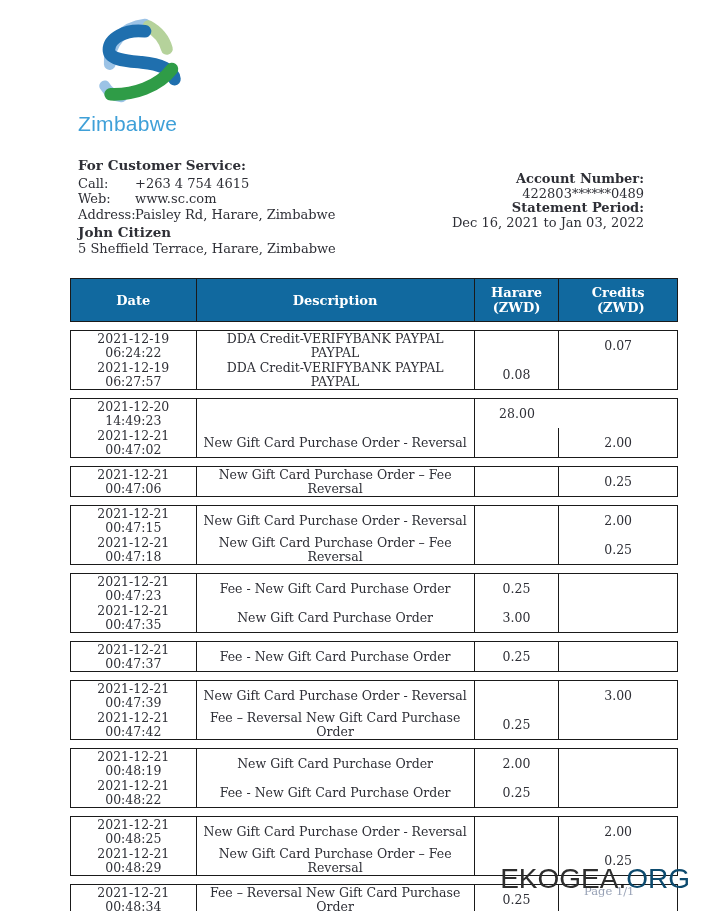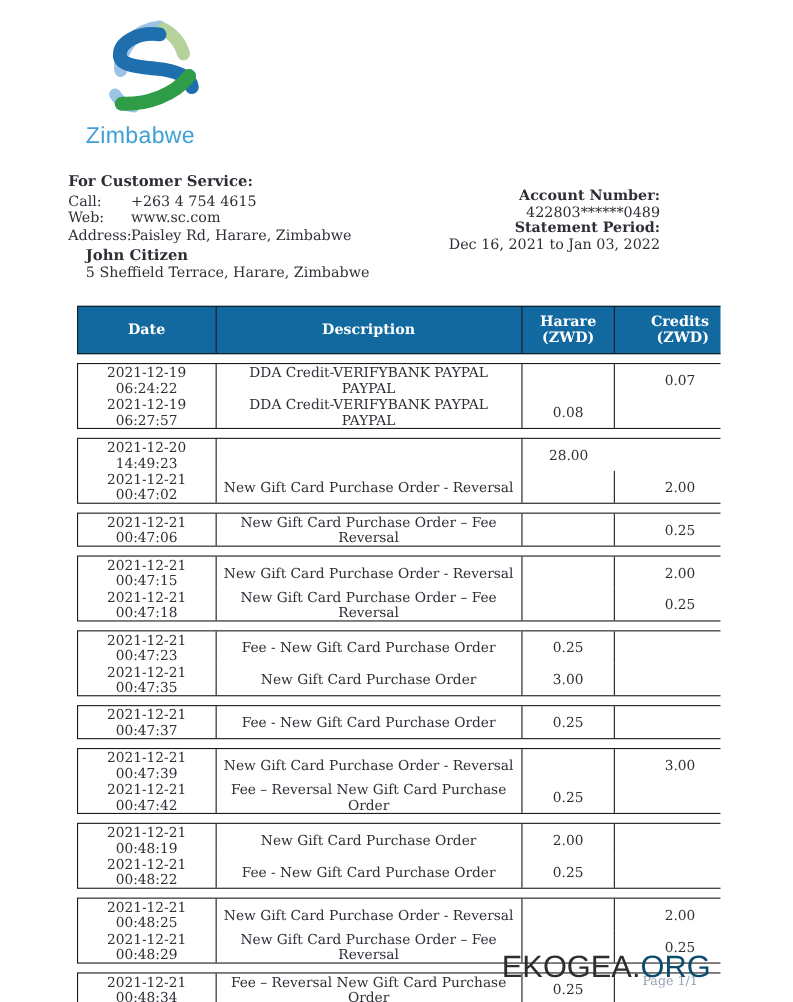--- a/index.html
+++ b/index.html
@@ -1,30 +1,30 @@
 <!DOCTYPE html>
 <html><head>
 <meta charset="utf-8">
 <style>
   html,body{margin:0;padding:0;background:#ffffff;}
   .page{
     position:relative;width:655px;height:911px;background:#ffffff;
-    font-family:"DejaVu Serif", serif;color:#2e2f36;overflow:hidden;
+    font-family:"DejaVu Serif", serif;color:#2e2f36;overflow:hidden;padding-left:44px;
   }
 
   
   .logo-block{position:absolute;left:78px;top:12px;width:130px;}
   .trustmark{display:block;width:84px;height:94px;margin-left:20px;}
   .country{
     font-family:"Liberation Sans", sans-serif;font-size:21px;
     color:#3fa0d8;margin-top:6px;letter-spacing:0.3px;
   }
 
   
-  .cs-block{position:absolute;left:62px;top:158px;font-size:13px;line-height:15.2px;}
+  .cs-block{position:absolute;left:78px;top:158px;font-size:13px;line-height:15.2px;}
   .cs-title{font-weight:bold;font-size:13.5px;margin-bottom:3px;}
   .cs-label{display:inline-block;width:57px;}
 
   
   .acct-block{position:absolute;right:55px;top:172px;text-align:right;font-size:13px;line-height:14.6px;}
   .acct-label{font-weight:bold;}
 
   
   .customer-block{position:absolute;left:78px;top:225px;font-size:13px;line-height:15.5px;}
   .customer-name{font-weight:bold;font-size:13.5px;}

